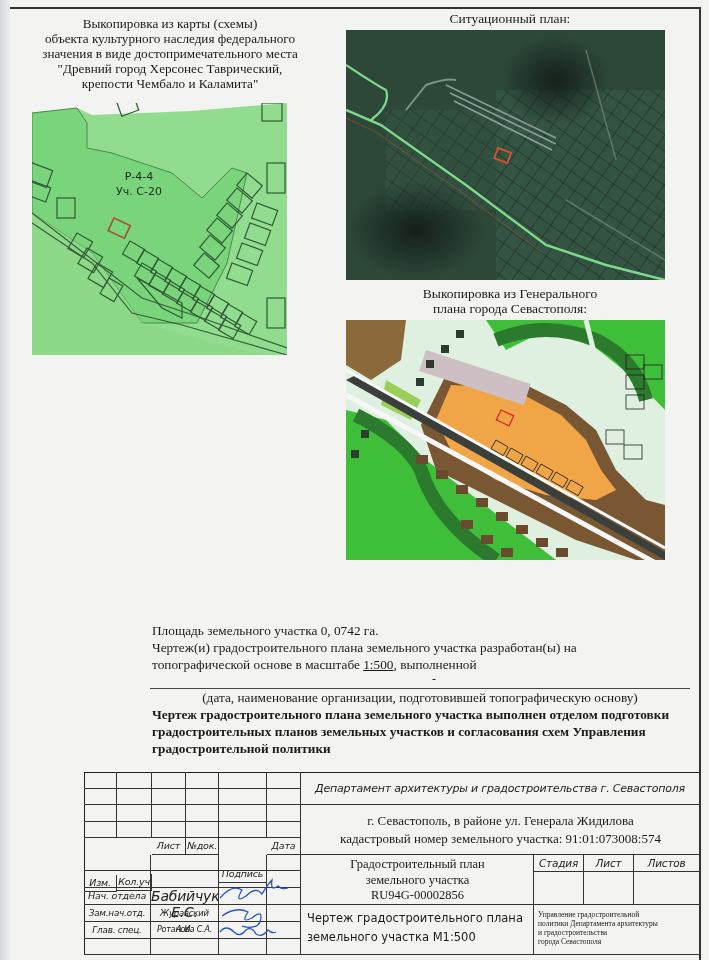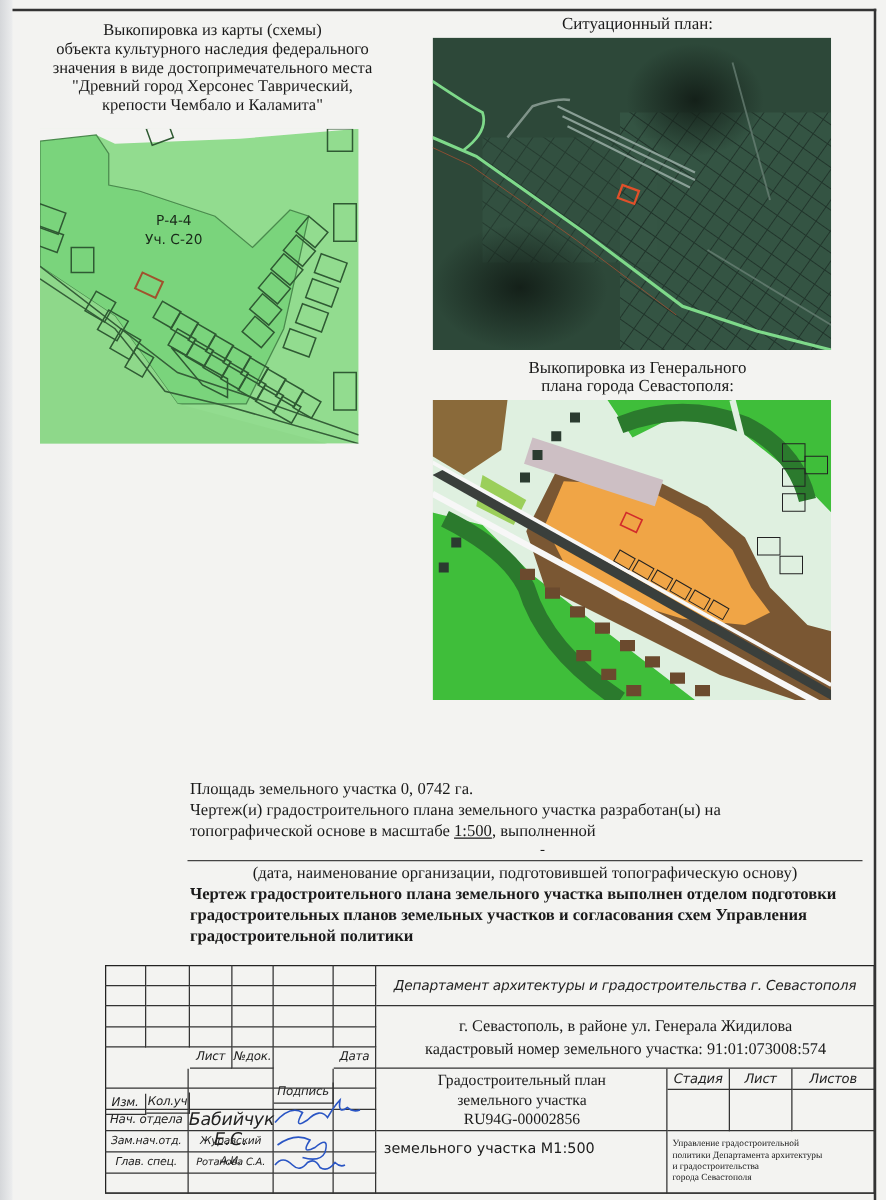--- a/index.html
+++ b/index.html
@@ -305,20 +305,21 @@
 </div>
 <div class="cell gost hdr" style="left:534px;top:855px;width:50px;height:17px;font-size:10.5px;">Стадия</div>
 <div class="cell gost hdr" style="left:584px;top:855px;width:50px;height:17px;font-size:10.5px;">Лист</div>
 <div class="cell gost hdr" style="left:634px;top:855px;width:66px;height:17px;font-size:10.5px;">Листов</div>
 <div class="cell" style="left:534px;top:872px;width:50px;height:33px;"></div>
 <div class="cell" style="left:584px;top:872px;width:50px;height:33px;"></div>
 <div class="cell" style="left:634px;top:872px;width:66px;height:33px;"></div>
 
 <div class="cell" style="left:301px;top:905px;width:233px;height:50px;">
   <div style="position:absolute;left:6px;top:4px;font-family:'DejaVu Sans',sans-serif;font-size:11.5px;line-height:19px;">
+    <div>Чертеж градостроительного плана</div>
     <div>земельного участка М1:500</div>
   </div>
 </div>
 <div class="cell" style="left:534px;top:905px;width:166px;height:50px;">
   <div style="position:absolute;left:4px;top:5px;font-size:7.5px;line-height:9px;">
     <div>Управление градостроительной</div>
     <div>политики Департамента архитектуры</div>
     <div>и градостроительства</div>
     <div>города Севастополя</div>
   </div>

